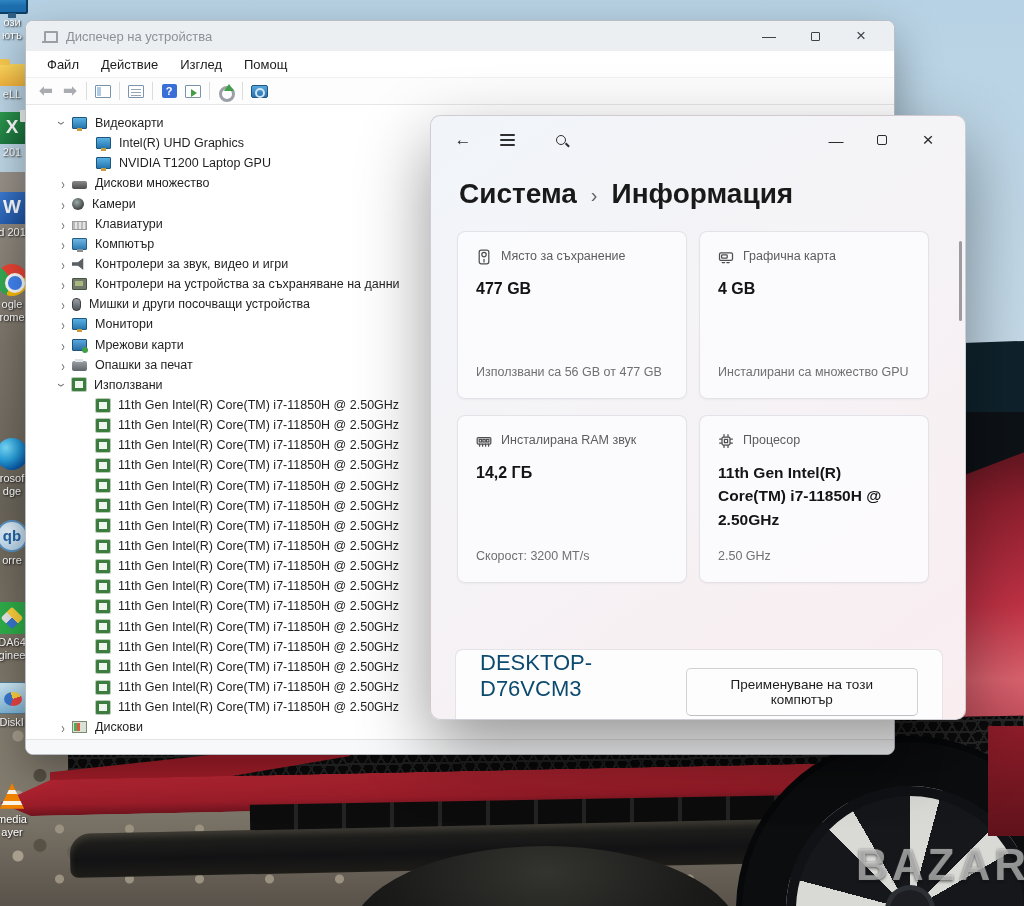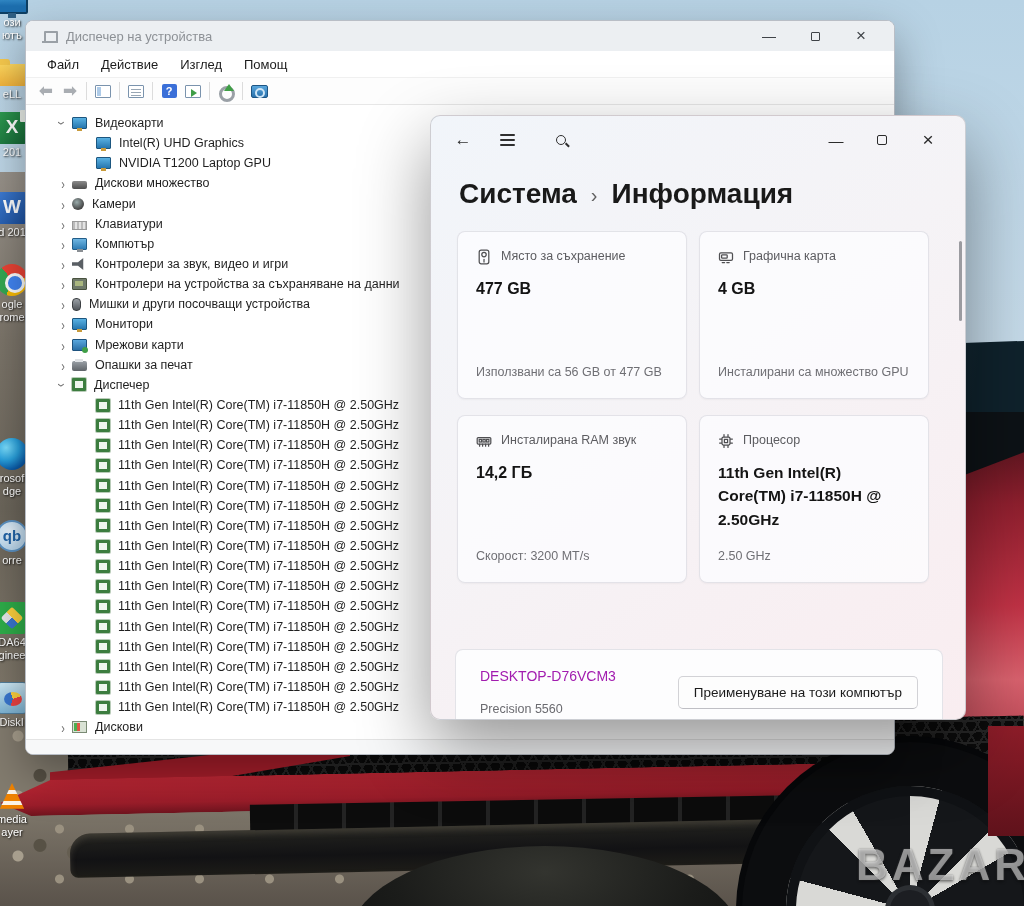--- a/index.html
+++ b/index.html
@@ -151,21 +151,21 @@
 .s-cards{position:absolute;left:26px;top:115px;width:484px;display:grid;grid-template-columns:230px 230px;gap:16px 12px}
 .card{height:168px;background:rgba(253,253,255,.78);border:1px solid rgba(160,160,175,.28);border-radius:8px;
   padding:17px 18px;display:flex;flex-direction:column;cursor:pointer;box-shadow:0 1px 2px rgba(0,0,0,.04)}
 .card-head{display:flex;align-items:flex-start;gap:9px;margin-bottom:12px}
 .cicon{width:16px;height:16px;fill:none;stroke:#4f4f52;stroke-width:1.25;stroke-linecap:round;flex:none}
 .card-title{font-size:12.5px;color:#5c5c60}
 .card-value{font-size:16px;font-weight:700;color:#141414;line-height:1.5}
 .card-sub{margin-top:auto;font-size:12.5px;color:#6f6f74;line-height:1.4}
 .s-devpanel{position:absolute;left:24px;top:533px;width:488px;height:86px;background:#fdfdfe;
   border:1px solid rgba(160,160,175,.28);border-radius:8px 8px 0 0;display:flex;align-items:center;padding:0 24px}
-.dev-name{font-size:14px;color:#a21caf}
+.dev-name{font-size:22px;color:#0c4a6e}
 .dev-model{font-size:12.5px;color:#6b6b70;margin-top:18px}
 .rename-btn{margin-left:auto;background:#fdfdfd;border:1px solid #d2d2d6;border-bottom-color:#bfbfc4;border-radius:5px;
   padding:8px 15px;font-size:13.5px;color:#1c1c1c;cursor:pointer;font-family:inherit}
 .s-scrollbar{position:absolute;right:3px;top:125px;width:3px;height:80px;background:#9b9ba0;border-radius:2px;cursor:pointer}
 </style>
 </head>
 <body>
 
 <div class="desktop">
 
@@ -338,21 +338,21 @@
           <span class="tree-label">Мрежови карти</span>
         </div>
         <div class="tree-row" style="padding-left: 28px;">
           <span class="chev">›</span>
           <span class="ti ti-printer"></span>
           <span class="tree-label">Опашки за печат</span>
         </div>
         <div class="tree-row" style="padding-left: 28px;">
           <span class="chev open">›</span>
           <span class="ti ti-cpu"></span>
-          <span class="tree-label">Диспечер</span>
+          <span class="tree-label">Използвани</span>
         </div>
         <div class="tree-row" style="padding-left: 70px;">
           <span class="ti ti-cpu"></span>
           <span class="tree-label">11th Gen Intel(R) Core(TM) i7-11850H @ 2.50GHz</span>
         </div>
         <div class="tree-row" style="padding-left: 70px;">
           <span class="ti ti-cpu"></span>
           <span class="tree-label">11th Gen Intel(R) Core(TM) i7-11850H @ 2.50GHz</span>
         </div>
         <div class="tree-row" style="padding-left: 70px;">

